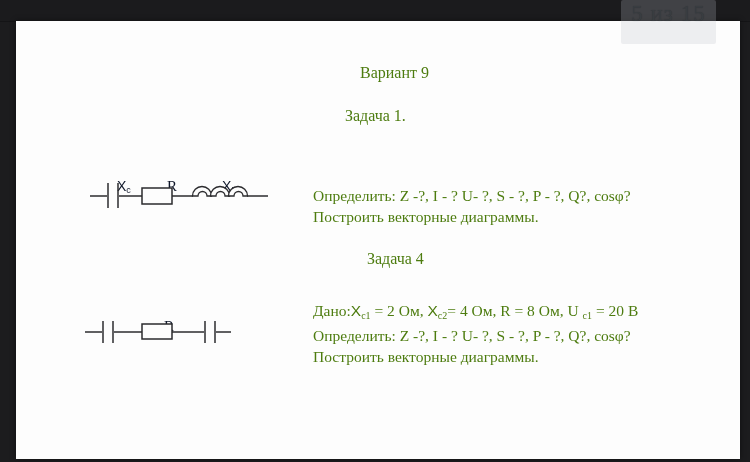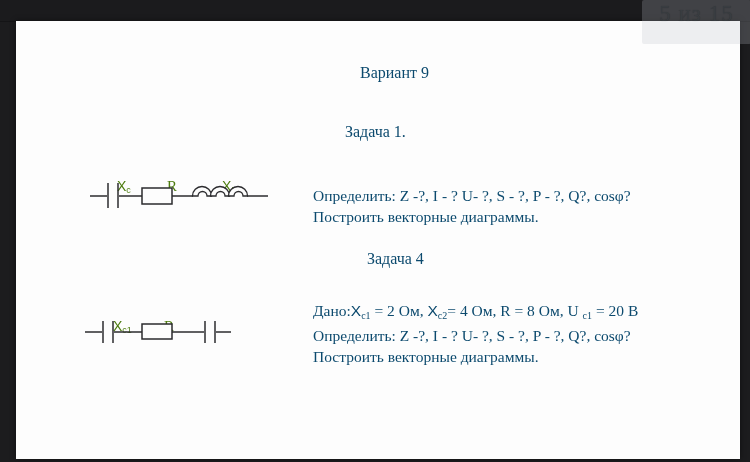--- a/index.html
+++ b/index.html
@@ -7,53 +7,53 @@
     width:750px;height:462px;position:relative;overflow:hidden;
     background:#1c1c1e;
     font-family:"Liberation Serif", serif;
   }
   .topbar{position:absolute;left:0;top:0;width:750px;height:21px;background:#1b1b1d;border-bottom:1px solid #141416;}
   .page{
     position:absolute;left:16px;top:21px;width:724px;height:438px;
     background:#fdfdfd;box-shadow:0 0 6px rgba(0,0,0,.45);
   }
   .page-indicator{
-    position:absolute;left:642px;top:0;width:109px;height:44px;
+    position:absolute;left:621px;top:0;width:95px;height:44px;
     background:rgba(188,194,201,.24);border-radius:2px;
     display:flex;justify-content:center;align-items:flex-start;
     font-family:Liberation Serif, serif;
     font-size:23px;line-height:28px;color:#393d41;letter-spacing:1px;
     text-shadow:0 0 1px rgba(0,0,0,.25);
     z-index:5;
   }
-  .line{position:absolute;color:#0c4a6e;font-size:15.5px;white-space:pre;}
+  .line{position:absolute;color:#4d7c0f;font-size:15.5px;white-space:pre;}
   .title{font-size:16px;}
   .seg-sub{font-size:10px;vertical-align:-3px;letter-spacing:0;}
   .seg-sans{font-family:"Liberation Sans", sans-serif;}
-  .clabel{position:absolute;color:#4d7c0f;font-size:14px;white-space:pre;}
+  .clabel{position:absolute;color:#0f172a;font-size:14px;white-space:pre;}
   .clabel .base{font-family:"Liberation Sans", sans-serif;}
   .clabel .sub{font-size:9px;vertical-align:-2px;font-family:"Liberation Sans", sans-serif;}
   .clabel.serif .base{font-family:"Liberation Serif", serif;font-size:15px;}
   svg.circuit{position:absolute;overflow:visible;}
   svg.circuit *{vector-effect:non-scaling-stroke;}
 </style>
 </head>
 <body>
 
 <div class="topbar"></div>
 
 <div class="page-indicator">
   <span>5 из 15</span>
 </div>
 
 <div class="page">
 
   <div class="line title" style="left:344px;top:43px;">Вариант 9</div>
 
-  <div class="line title" style="left:329px;top:86px;margin-top:16px;">Задача 1.</div>
+  <div class="line title" style="left:329px;top:86px;">Задача 1.</div>
 
   <div class="clabel" style="left:87px;top:141px;">
     <span class="base">X</span><span class="sub">c</span>
   </div>
   <div class="clabel serif" style="left:137px;top:141px;">
     <span class="base">R</span>
   </div>
   <div class="clabel" style="left:192px;top:141px;">
     <span class="base">X</span><span class="sub">L</span>
   </div>
@@ -79,23 +79,20 @@
       </g>
       <line x1="162" y1="15" x2="183" y2="15"></line>
     </g>
   </svg>
 
   <div class="line" style="left:297px;top:166px;">Определить: Z -?, I - ? U- ?, S - ?, P - ?, Q?, cosφ?</div>
   <div class="line" style="left:297px;top:187px;">Построить векторные диаграммы.</div>
 
   <div class="line title" style="left:351px;top:229px;">Задача 4</div>
 
-  <div class="clabel" style="left:83px;top:281px;">
-    <span class="base">X</span><span class="sub">c1</span>
-  </div>
   <div class="clabel serif" style="left:134px;top:281px;">
     <span class="base">R</span>
   </div>
 
   <svg class="circuit" style="left:69px;top:299px;" width="150" height="26" viewBox="0 0 150 26">
     <g stroke="#2b2b2e" stroke-width="1.5" fill="none">
       <line x1="0" y1="12" x2="17" y2="12"></line>
       <g>
         <line x1="18" y1="1" x2="18" y2="23"></line>
         <line x1="28" y1="1" x2="28" y2="23"></line>

